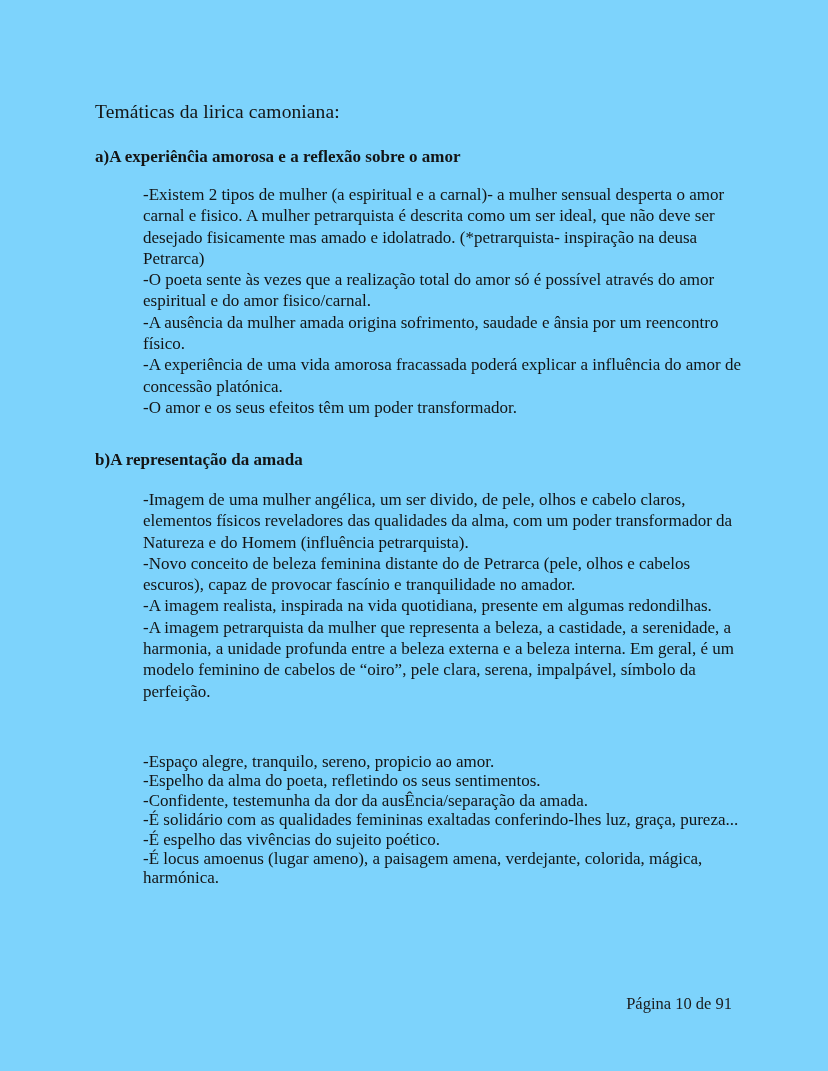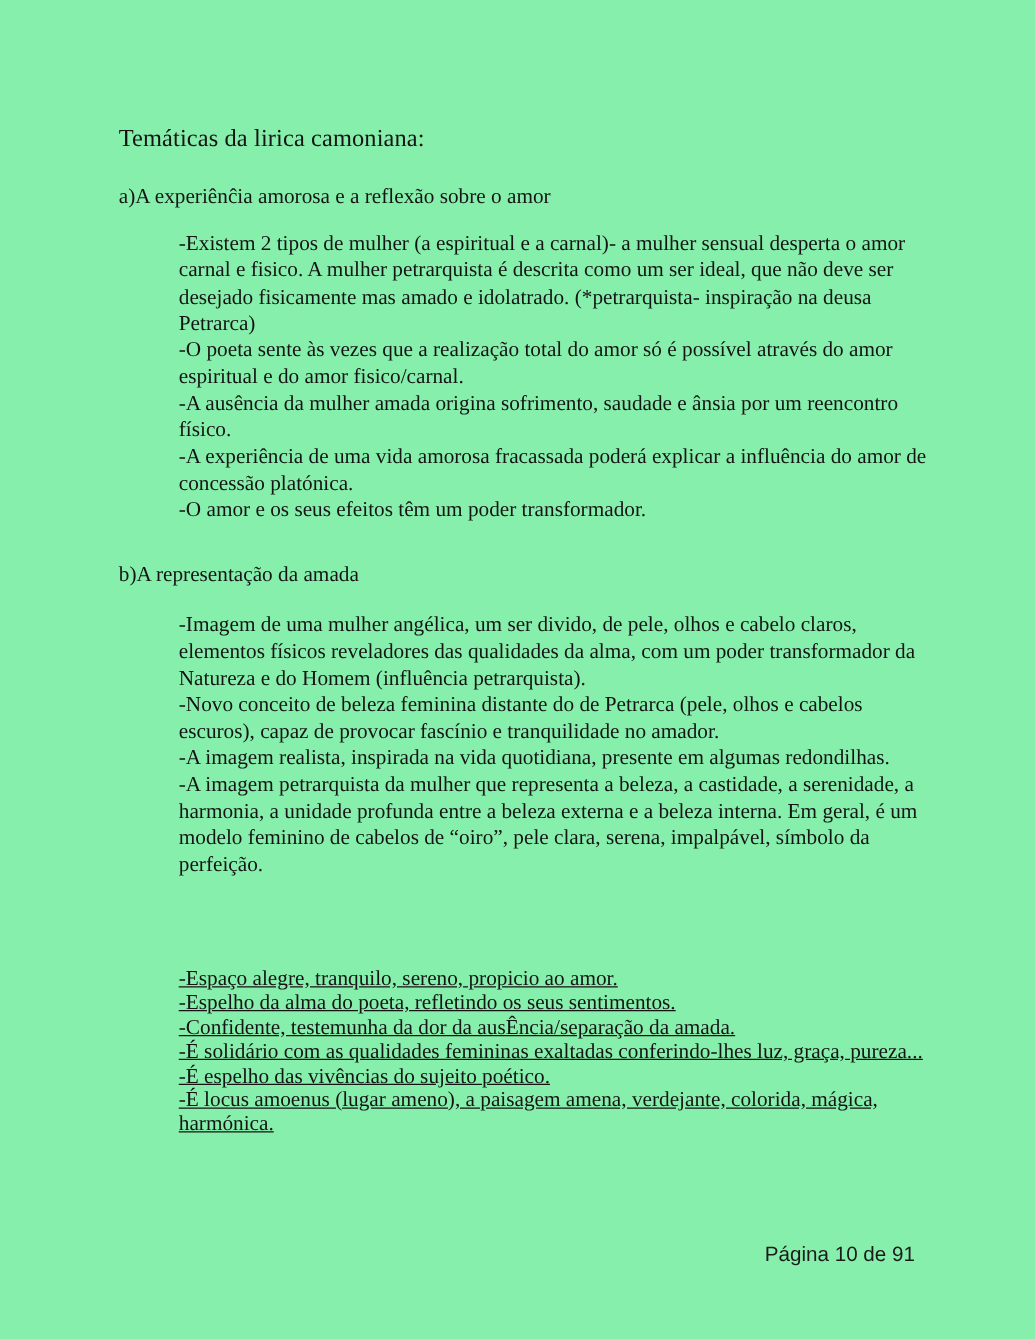--- a/index.html
+++ b/index.html
@@ -15,40 +15,41 @@
     font-family: "Liberation Serif", "DejaVu Serif", serif;
     color: #141414;
     -webkit-font-smoothing: antialiased;
   }
 
   .page {
     position: absolute;
     left: 0; top: 0;
     width: 828px;
     height: 1071px;
-    background: #86efac;
+    background: #7dd3fc;
   }
 
   
   .doc-title {
     position: absolute;
     left: 95px;
     top: 99px;
     font-size: 19.5px;
     line-height: 26px;
     letter-spacing: 0.1px;
     white-space: nowrap;
   }
 
   
   .section-heading {
     position: absolute;
     font-size: 17px;
     line-height: 24px;
     white-space: nowrap;
+    font-weight: bold;
   }
   .section-heading .marker {
     display: inline-block;
   }
   .marker-gap-wide { width: 22px; }
   .marker-gap-narrow { width: 8px; }
 
   #heading-a { left: 95px; top: 145px; }
   #heading-b { left: 95px; top: 448px; text-align: center; }
   #heading-c { left: 95px; top: 731px; }
@@ -67,31 +68,30 @@
   }
   #block-a {
     top: 184px;
     line-height: 21.3px;
   }
   #block-b {
     top: 489px;
     line-height: 21.3px;
   }
   #block-c {
-    top: 773px;
+    top: 752px;
     line-height: 19.4px;
-    text-decoration: underline;
   }
 
   
   .footer {
     position: absolute;
     right: 96px;
     top: 993px;
-    font-family: Liberation Sans, sans-serif;
+    font-family: Liberation Serif, serif;
     font-size: 16.5px;
     line-height: 22px;
     color: #1b1b1b;
     white-space: nowrap;
   }
 </style>
 </head>
 <body>
 
 <div class="page">

